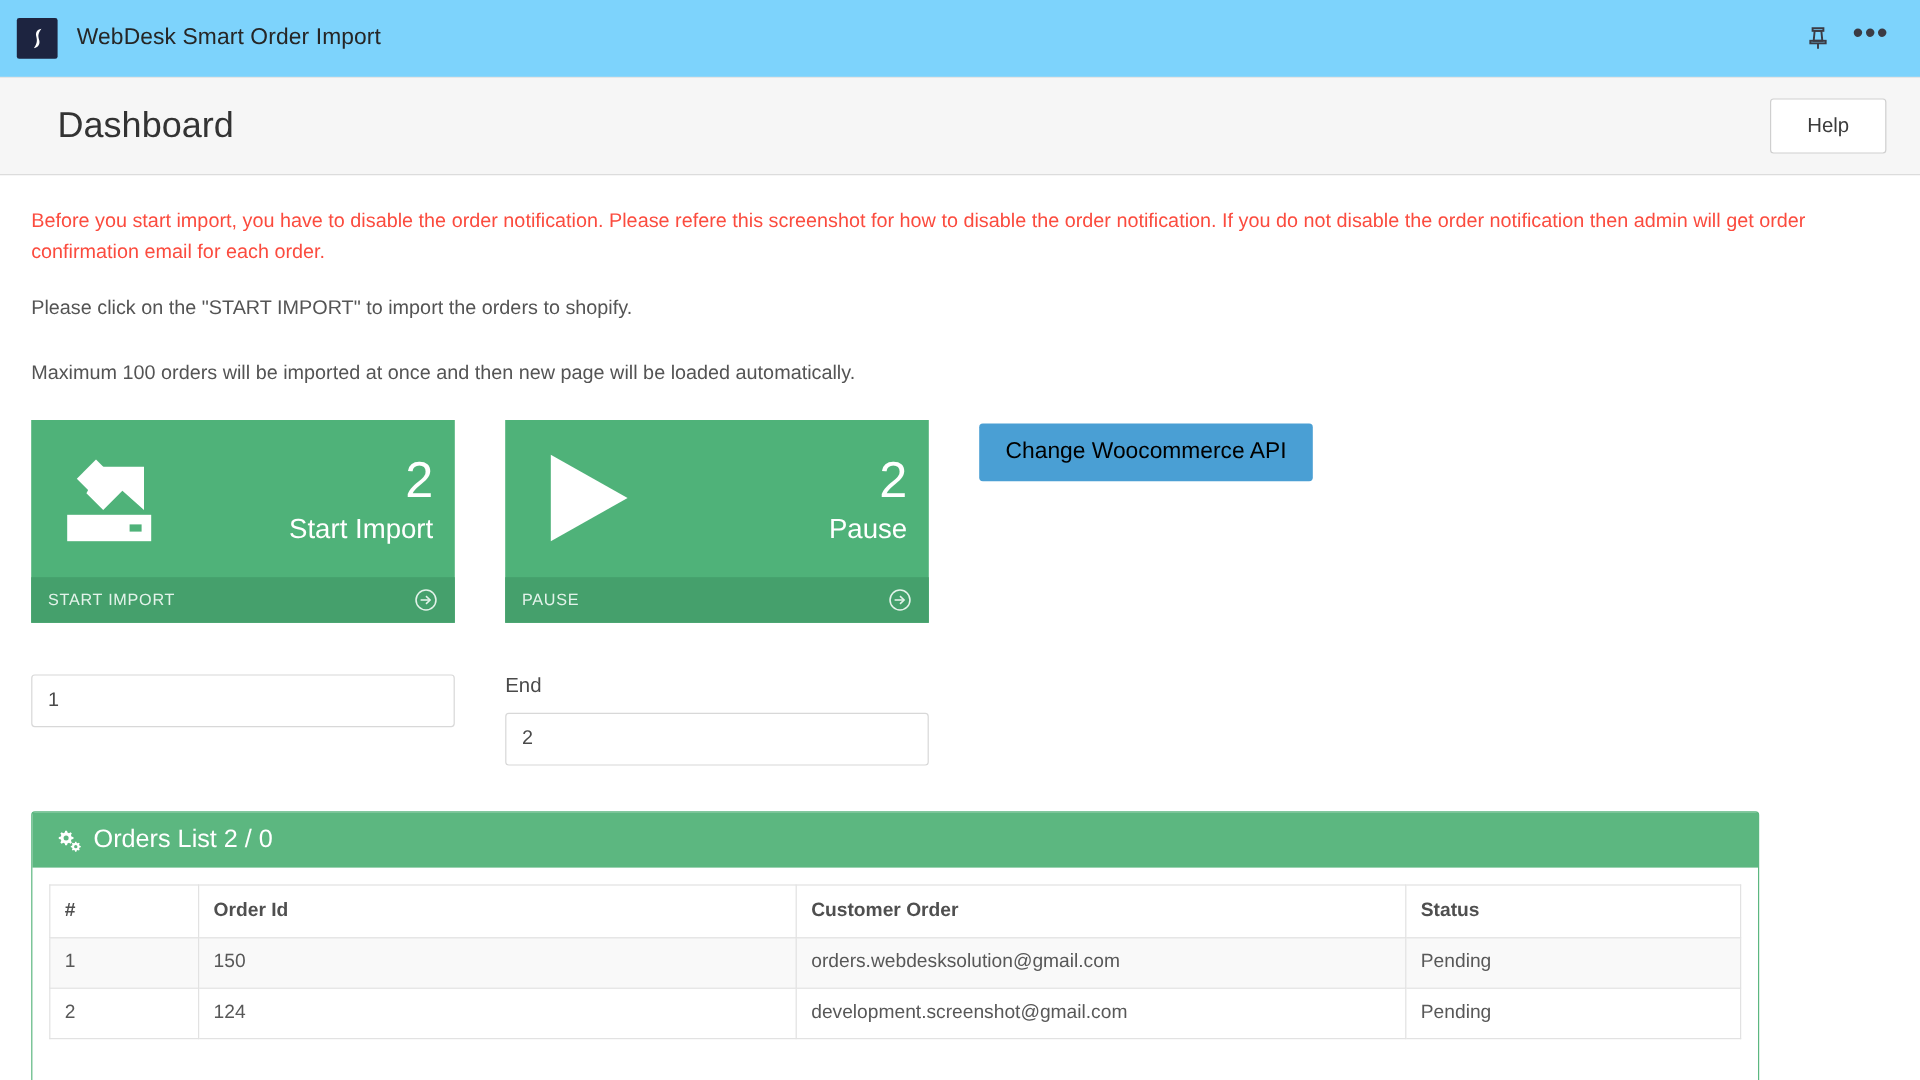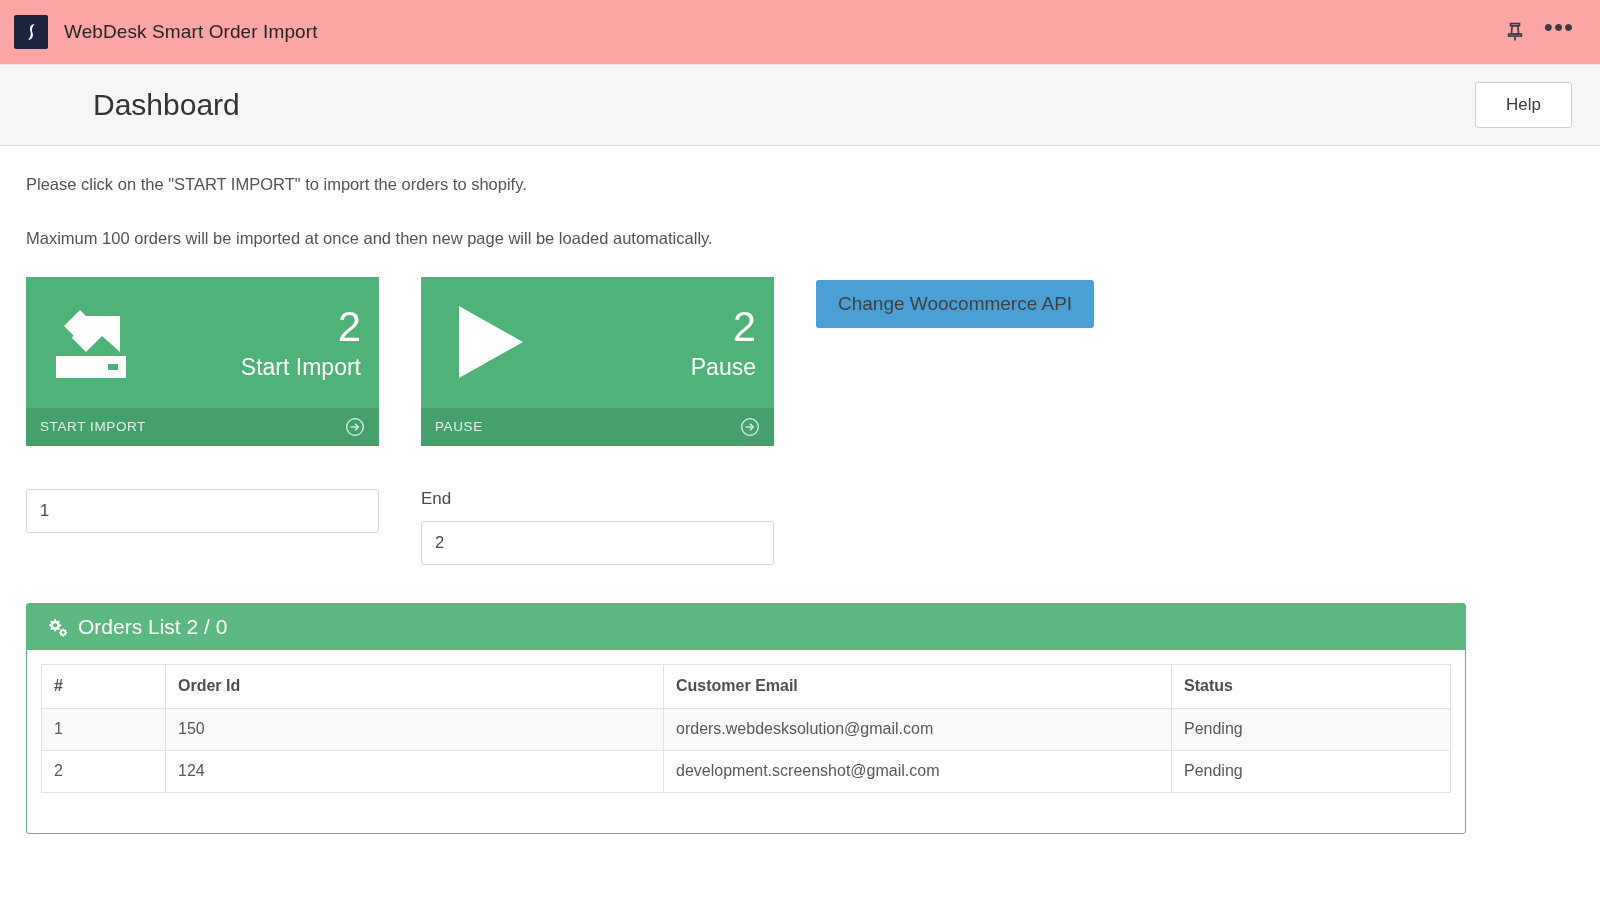--- a/index.html
+++ b/index.html
@@ -7,21 +7,21 @@
     margin: 0; padding: 0;
     width: 1600px; height: 900px;
     background: #ffffff;
     font-family: "Liberation Sans", sans-serif;
     overflow: hidden;
   }
 
   
   .titlebar {
     height: 65px;
-    background: #fca5a5;
+    background: #7dd3fc;
     border-bottom: 1px solid #e6e6e6;
     display: flex;
     align-items: center;
     padding: 0 24px 0 14px;
   }
   .app-logo {
     width: 34px; height: 34px;
     background: #1d2440;
     border-radius: 2px;
     display: flex; align-items: center; justify-content: center;
@@ -55,21 +55,20 @@
     background: #f6f6f6;
     border-bottom: 1px solid #dcdcdc;
     display: flex;
     align-items: center;
     padding: 0 28px 0 48px;
   }
   .page-title {
     font-size: 30px;
     font-weight: 400;
     color: #333333;
-    margin-left: 45px;
   }
   .pageheader-spacer { flex: 1 1 auto; }
   .help-btn {
     background: #ffffff;
     border: 1px solid #cfcfcf;
     border-radius: 3px;
     font-size: 17px;
     color: #3c3c3c;
     padding: 12px 30px;
     font-family: inherit;
@@ -141,21 +140,21 @@
   .tile-footer-label {
     font-size: 13.5px;
     letter-spacing: .6px;
     flex: 1 1 auto;
   }
   .tile-footer-arrow { flex: 0 0 auto; display: flex; }
   .tile-footer-arrow svg { display: block; }
 
   .api-btn {
     background: #4a9fd4;
-    color: #404040;
+    color: #000000;
     border: none;
     border-radius: 3px;
     font-size: 19px;
     font-family: inherit;
     padding: 13px 22px;
     cursor: pointer;
     margin-top: 3px;
   }
 
   
@@ -253,20 +252,21 @@
 </div>
 
 <div class="pageheader">
   <div class="page-title">Dashboard</div>
   <div class="pageheader-spacer"></div>
   <button class="help-btn">Help</button>
 </div>
 
 <div class="content">
 
+  <p class="warn-text">Before you start import, you have to disable the order notification. Please refere this screenshot for how to disable the order notification. If you do not disable the order notification then admin will get order confirmation email for each order.</p>
   <p class="info-text">Please click on the "START IMPORT" to import the orders to shopify.</p>
   <p class="info-text last">Maximum 100 orders will be imported at once and then new page will be loaded automatically.</p>
 
   <div class="tiles-row">
 
     <div class="tile">
       <div class="tile-body">
         <div class="tile-icon">
           <svg width="92" height="92" viewBox="0 0 92 92" aria-hidden="true">
             <polygon points="18,30 34,14 44,24 28,40" fill="#ffffff"></polygon>
@@ -348,21 +348,21 @@
         <colgroup>
           <col class="col-num">
             <col class="col-order">
             <col class="col-email">
             <col>
         </colgroup>
         <thead>
           <tr>
             <th>#</th>
             <th>Order Id</th>
-            <th>Customer Email</th>
+            <th>Customer Order</th>
             <th>Status</th>
           </tr>
         </thead>
         <tbody>
           <tr>
             <td>1</td>
             <td>150</td>
             <td>orders.webdesksolution@gmail.com</td>
             <td>Pending</td>
           </tr>

